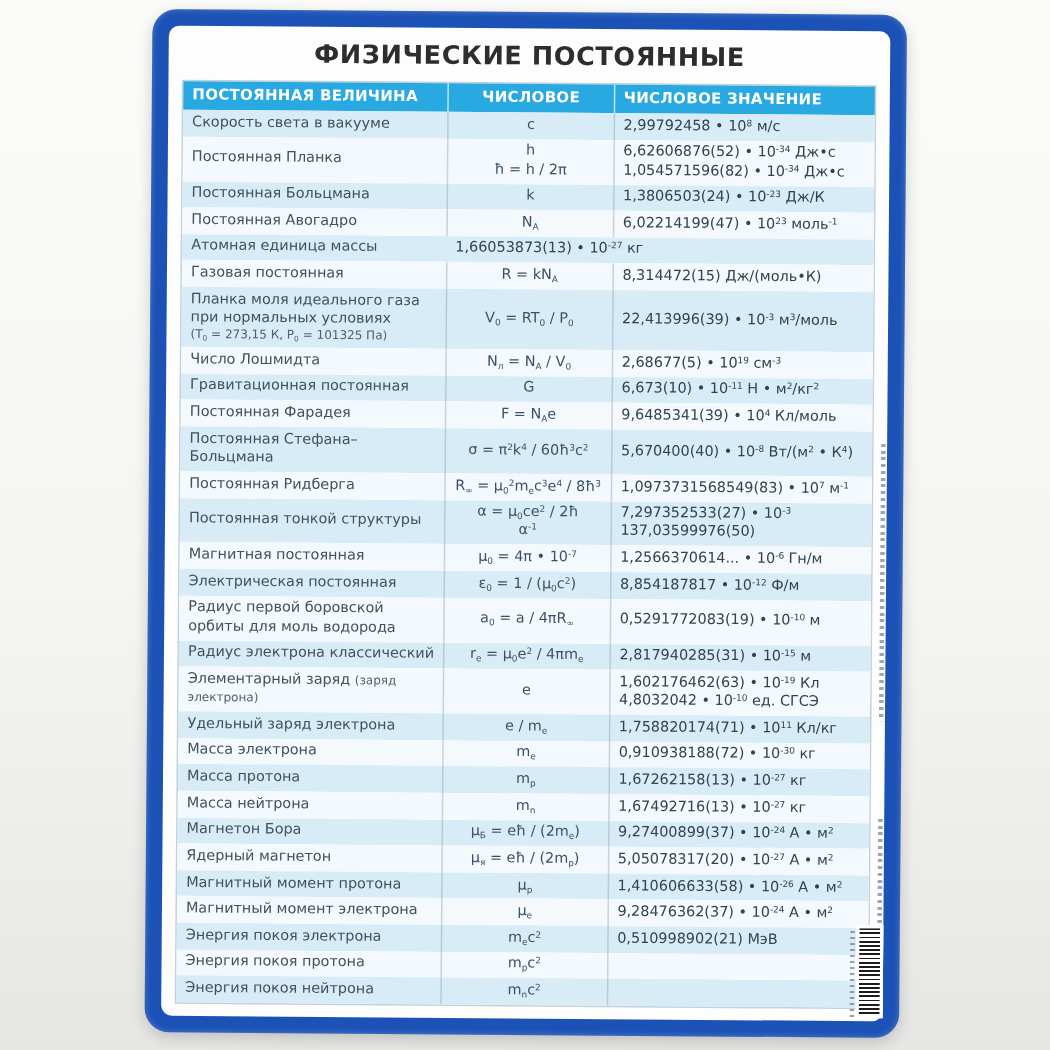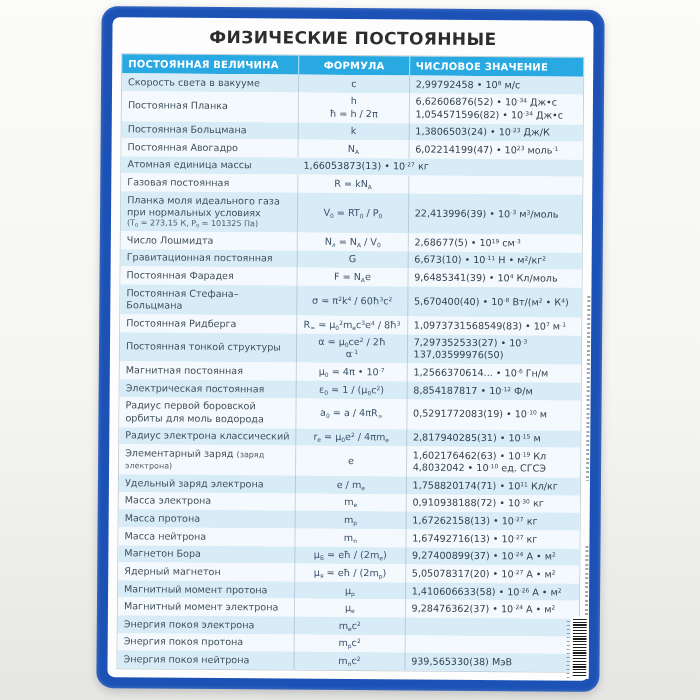--- a/index.html
+++ b/index.html
@@ -57,21 +57,21 @@
 </head>
 <body>
 
 <div class="scene">
   <div class="poster">
     <div class="poster-inner">
       <div class="title">ФИЗИЧЕСКИЕ ПОСТОЯННЫЕ</div>
       <div class="ctable">
         <div class="thead">
           <div class="th w-name">ПОСТОЯННАЯ ВЕЛИЧИНА</div>
-          <div class="th w-formula">ФОРМУЛА</div>
+          <div class="th w-formula">ЧИСЛОВОЕ</div>
           <div class="th w-value">ЧИСЛОВОЕ ЗНАЧЕНИЕ</div>
         </div>
         <div class="tbody" id="rows">
             <div class="row">
               <div class="cell name">
                 <span>Скорость света в вакууме</span>
               </div>
               <div class="cell formula">
                 <div>c</div>
               </div>
@@ -122,20 +122,23 @@
                 <div>1,66053873(13) • 10<sup>-27</sup> кг</div>
               </div>
             </div>
             <div class="row">
               <div class="cell name">
                 <span>Газовая постоянная</span>
               </div>
               <div class="cell formula">
                 <div>R = kN<sub>A</sub></div>
               </div>
+              <div class="cell value">
+                <div>8,314472(15) Дж/(моль•К)</div>
+              </div>
             </div>
             <div class="row">
               <div class="cell name">
                 <span>Планка моля идеального газа при нормальных условиях</span>
                 <span class="note block">(T<sub>0</sub> = 273,15 К, P<sub>0</sub> = 101325 Па)</span>
               </div>
               <div class="cell formula">
                 <div>V<sub>0</sub> = RT<sub>0</sub> / P<sub>0</sub></div>
               </div>
               <div class="cell value">
@@ -354,38 +357,38 @@
                 <div>9,28476362(37) • 10<sup>-24</sup> А • м<sup>2</sup></div>
               </div>
             </div>
             <div class="row">
               <div class="cell name">
                 <span>Энергия покоя электрона</span>
               </div>
               <div class="cell formula">
                 <div>m<sub>e</sub>c<sup>2</sup></div>
               </div>
+              <div class="cell value">
+                <div>0,510998902(21) МэВ</div>
+              </div>
             </div>
             <div class="row">
               <div class="cell name">
                 <span>Энергия покоя протона</span>
               </div>
               <div class="cell formula">
                 <div>m<sub>p</sub>c<sup>2</sup></div>
               </div>
             </div>
             <div class="row">
               <div class="cell name">
                 <span>Энергия покоя нейтрона</span>
               </div>
               <div class="cell formula">
                 <div>m<sub>n</sub>c<sup>2</sup></div>
-              </div>
-              <div class="cell value">
-                <div>939,565330(38) МэВ</div>
               </div>
             </div>
           </div>
       </div>
       <div class="imprint seg1"></div>
       <div class="imprint seg2"></div>
       <div class="barcode-digits"></div>
       <div class="barcode"></div>
     </div>
   </div>

